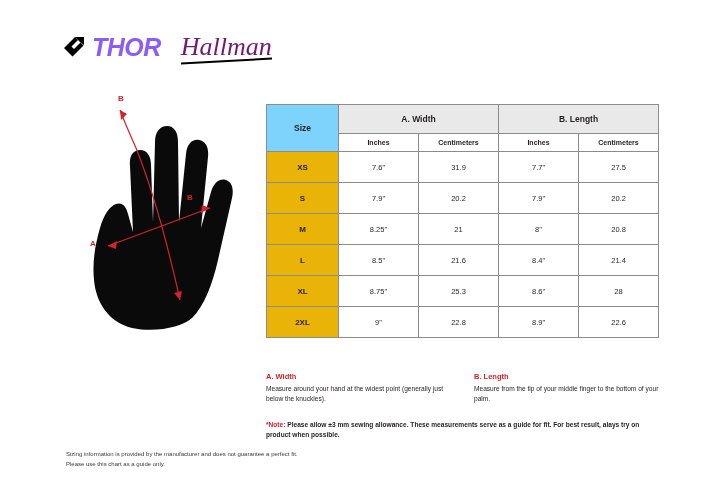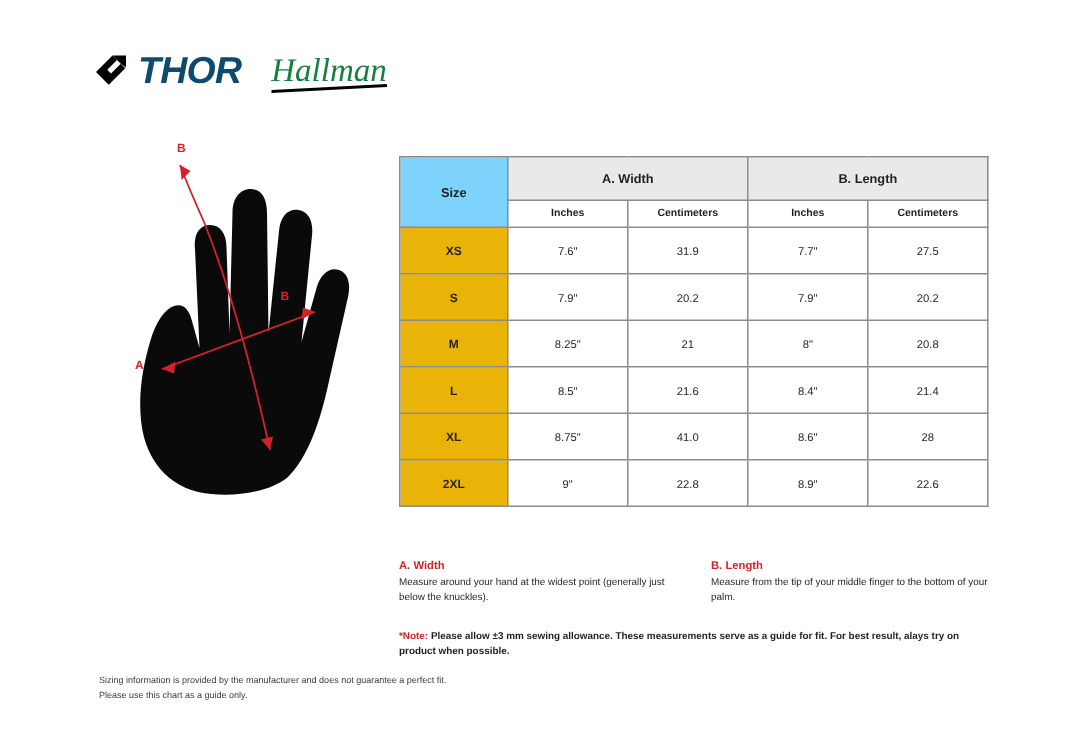--- a/index.html
+++ b/index.html
@@ -39,28 +39,28 @@
     width: 26px;
     height: 26px;
     position: relative;
   }
   .thor-word {
     font-family: "Liberation Sans", sans-serif;
     font-weight: bold;
     font-size: 25px;
     letter-spacing: -0.5px;
     font-style: italic;
-    color: #0c4a6e;
+    color: #8b5cf6;
     line-height: 1;
   }
   .hallman-word {
     font-family: "Liberation Serif", serif;
     font-style: italic;
-    font-size: 22px;
-    color: #15803d;
+    font-size: 26px;
+    color: #701a75;
     line-height: 1;
     position: relative;
     padding-left: 2px;
   }
   .hallman-word::after {
     content: "";
     position: absolute;
     left: 2px;
     right: 0;
     bottom: -2px;
@@ -306,21 +306,21 @@
       <tr>
         <td class="size-cell">L</td>
         <td class="val">8.5"</td>
         <td class="val">21.6</td>
         <td class="val">8.4"</td>
         <td class="val">21.4</td>
       </tr>
       <tr>
         <td class="size-cell">XL</td>
         <td class="val">8.75"</td>
-        <td class="val">41.0</td>
+        <td class="val">25.3</td>
         <td class="val">8.6"</td>
         <td class="val">28</td>
       </tr>
       <tr>
         <td class="size-cell">2XL</td>
         <td class="val">9"</td>
         <td class="val">22.8</td>
         <td class="val">8.9"</td>
         <td class="val">22.6</td>
       </tr>

